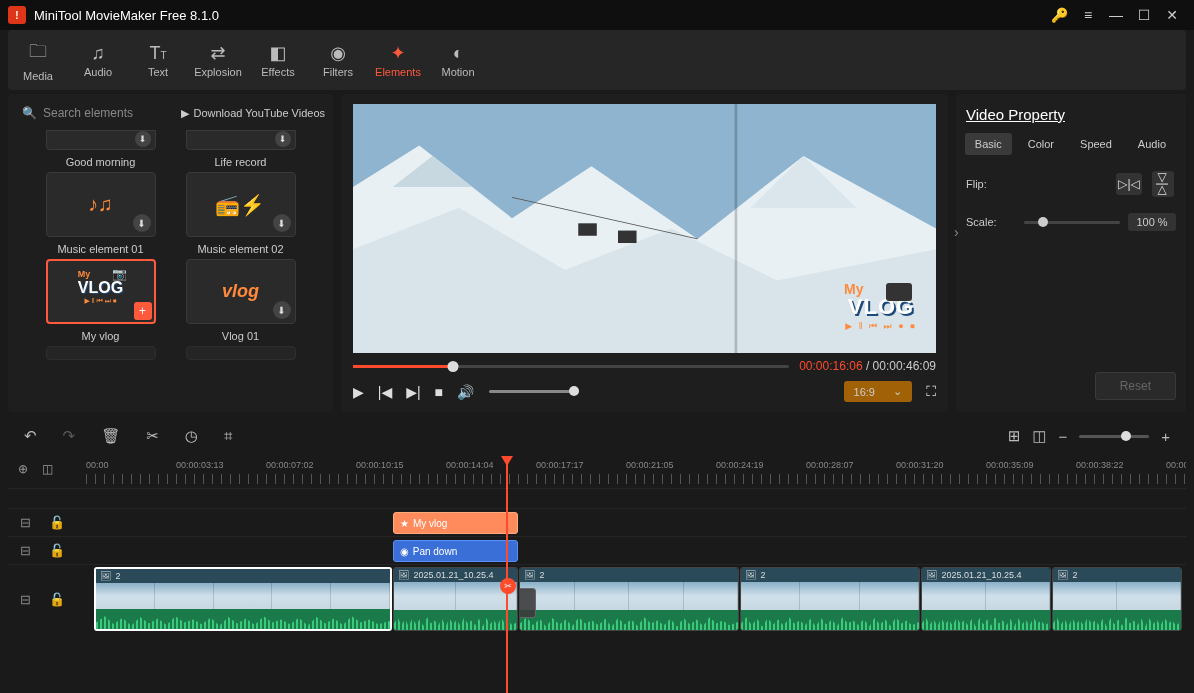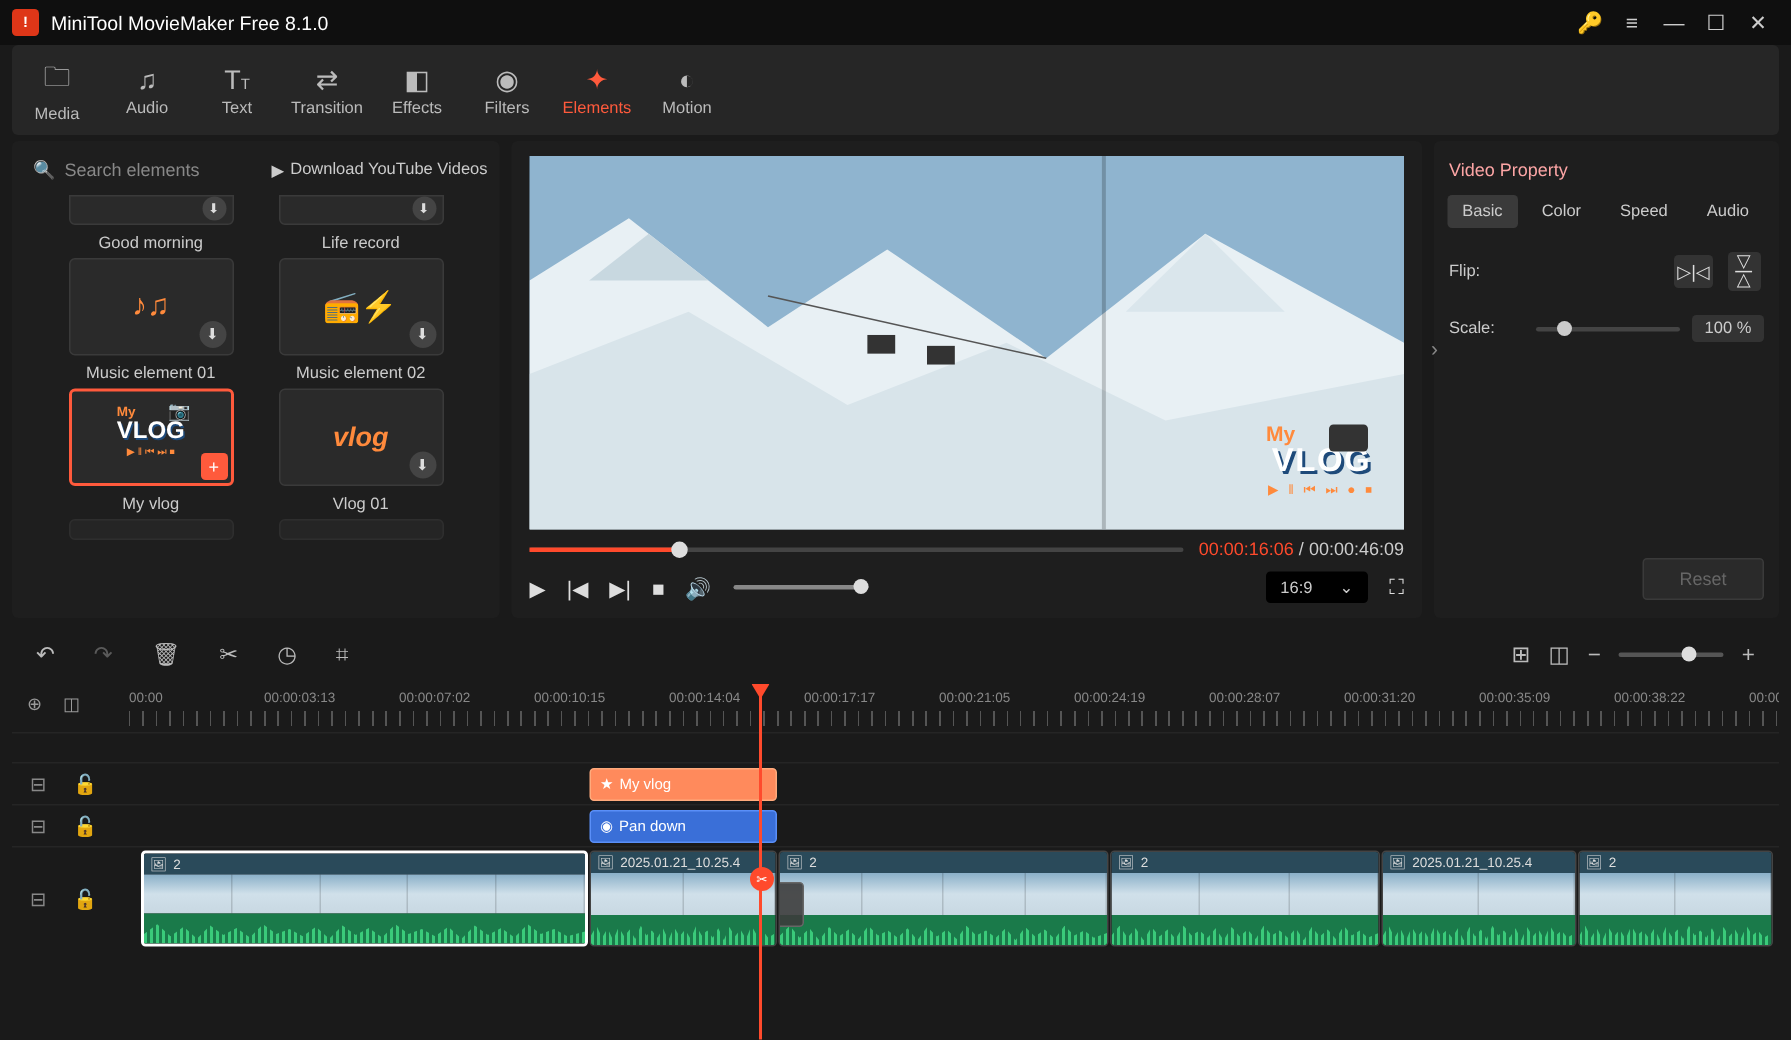--- a/index.html
+++ b/index.html
@@ -57,25 +57,25 @@
 .progressrow { display: flex; align-items: center; margin-top: 6px; gap: 10px; }
 .progressbar { flex: 1; height: 3px; background: #444; position: relative; border-radius: 2px; }
 .progressbar .fill { position: absolute; left: 0; top: 0; height: 100%; width: 23%; background: #ff4a2c; }
 .progressbar .handle { position: absolute; left: 23%; top: -4px; width: 11px; height: 11px; background: #ddd; border-radius: 50%; transform: translateX(-50%); }
 .timedisp { font-size: 12px; }
 .timedisp .cur { color: #ff4a2c; }
 .controls { display: flex; align-items: center; gap: 14px; margin-top: 8px; }
 .controls .cbtn { color: #ddd; cursor: pointer; font-size: 14px; display: flex; align-items: center; justify-content: center; }
 .volslider { width: 90px; height: 3px; background: #888; position: relative; border-radius: 2px; }
 .volslider .vh { position: absolute; right: 0; top: -4px; width: 10px; height: 10px; background: #ddd; border-radius: 50%; }
-.aspect { margin-left: auto; background: #000000; padding: 4px 10px; border-radius: 3px; display: flex; align-items: center; gap: 18px; cursor: pointer; color: #ccc; font-size: 11px;}
+.aspect { margin-left: auto; background: #a16207; padding: 4px 10px; border-radius: 3px; display: flex; align-items: center; gap: 18px; cursor: pointer; color: #ccc; font-size: 11px;}
 
 
 .props { width: 230px; background: #1e1e1e; border-radius: 4px; padding: 12px 10px; display: flex; flex-direction: column; position: relative;}
-.props .ptitle2 { color: #fca5a5; font-size: 12px; margin-bottom: 10px; }
+.props .ptitle2 { color: #ffffff; font-size: 15px; margin-bottom: 10px; text-decoration: underline; }
 .tabs { display: flex; gap: 6px; margin-bottom: 18px; justify-content: flex-end; }
 .tabs .tab { padding: 5px 10px; color: #ccc; cursor: pointer; font-size: 11px; border-radius: 3px; }
 .tabs .tab.active { background: #3a3a3a; }
 .proprow { display: flex; align-items: center; margin-bottom: 18px; gap: 8px; font-size: 11px; }
 .proprow .lbl { width: 50px; color: #ccc; }
 .flipbtn { width: 26px; height: 22px; background: #333; border-radius: 3px; display: flex; align-items: center; justify-content: center; cursor: pointer; color: #ddd; font-size: 12px; }
 .pslider { flex: 1; height: 3px; background: #444; position: relative; border-radius: 2px; }
 .pslider .ph { position: absolute; top: -4px; width: 10px; height: 10px; background: #ccc; border-radius: 50%; transform: translateX(-50%); }
 .valbox { width: 48px; background: #333; padding: 3px 0; text-align: center; border-radius: 3px; font-size: 11px; }
 .resetbtn { margin-top: auto; align-self: flex-end; background: #2a2a2a; color: #666; padding: 6px 24px; border-radius: 3px; cursor: pointer; border: 1px solid #3a3a3a; margin-left: 16px;}
@@ -140,21 +140,21 @@
   <div class="tbbtn">
       <div class="ic">♫</div>
       <span>Audio</span>
     </div>
   <div class="tbbtn">
       <div class="ic">T<span style="font-size:10px">T</span></div>
       <span>Text</span>
     </div>
   <div class="tbbtn">
       <div class="ic">⇄</div>
-      <span>Transition</span>
+      <span>Explosion</span>
     </div>
   <div class="tbbtn">
       <div class="ic">◧</div>
       <span>Effects</span>
     </div>
   <div class="tbbtn">
       <div class="ic">◉</div>
       <span>Filters</span>
     </div>
   <div class="tbbtn active">

